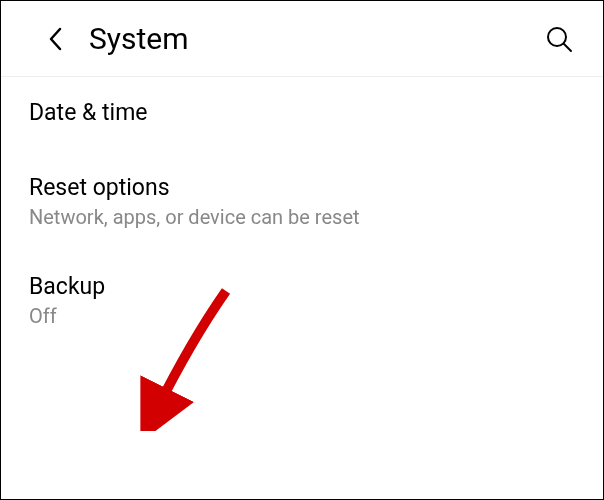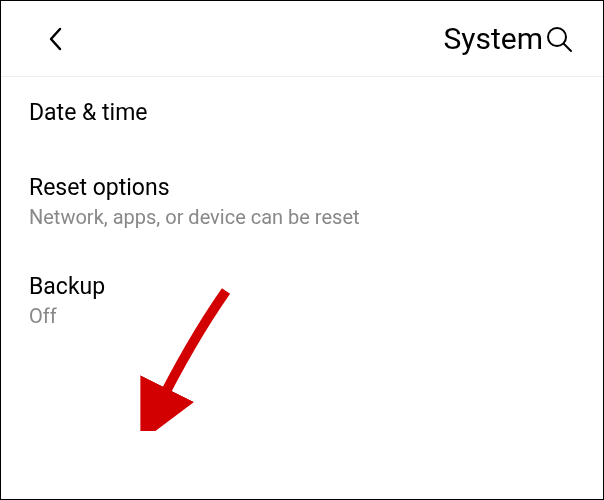--- a/index.html
+++ b/index.html
@@ -10,21 +10,20 @@
       height: 500px;
       border: 1px solid #000;
       position: relative;
       overflow: hidden;
     }
     .header {
       display: flex;
       align-items: center;
       padding: 20px 28px 20px 40px;
       border-bottom: 1px solid #eee;
-      text-align: right;
     }
     .back-btn {
       width: 28px;
       height: 28px;
       display: flex;
       align-items: center;
       justify-content: center;
       cursor: pointer;
       margin-right: 20px;
     }

